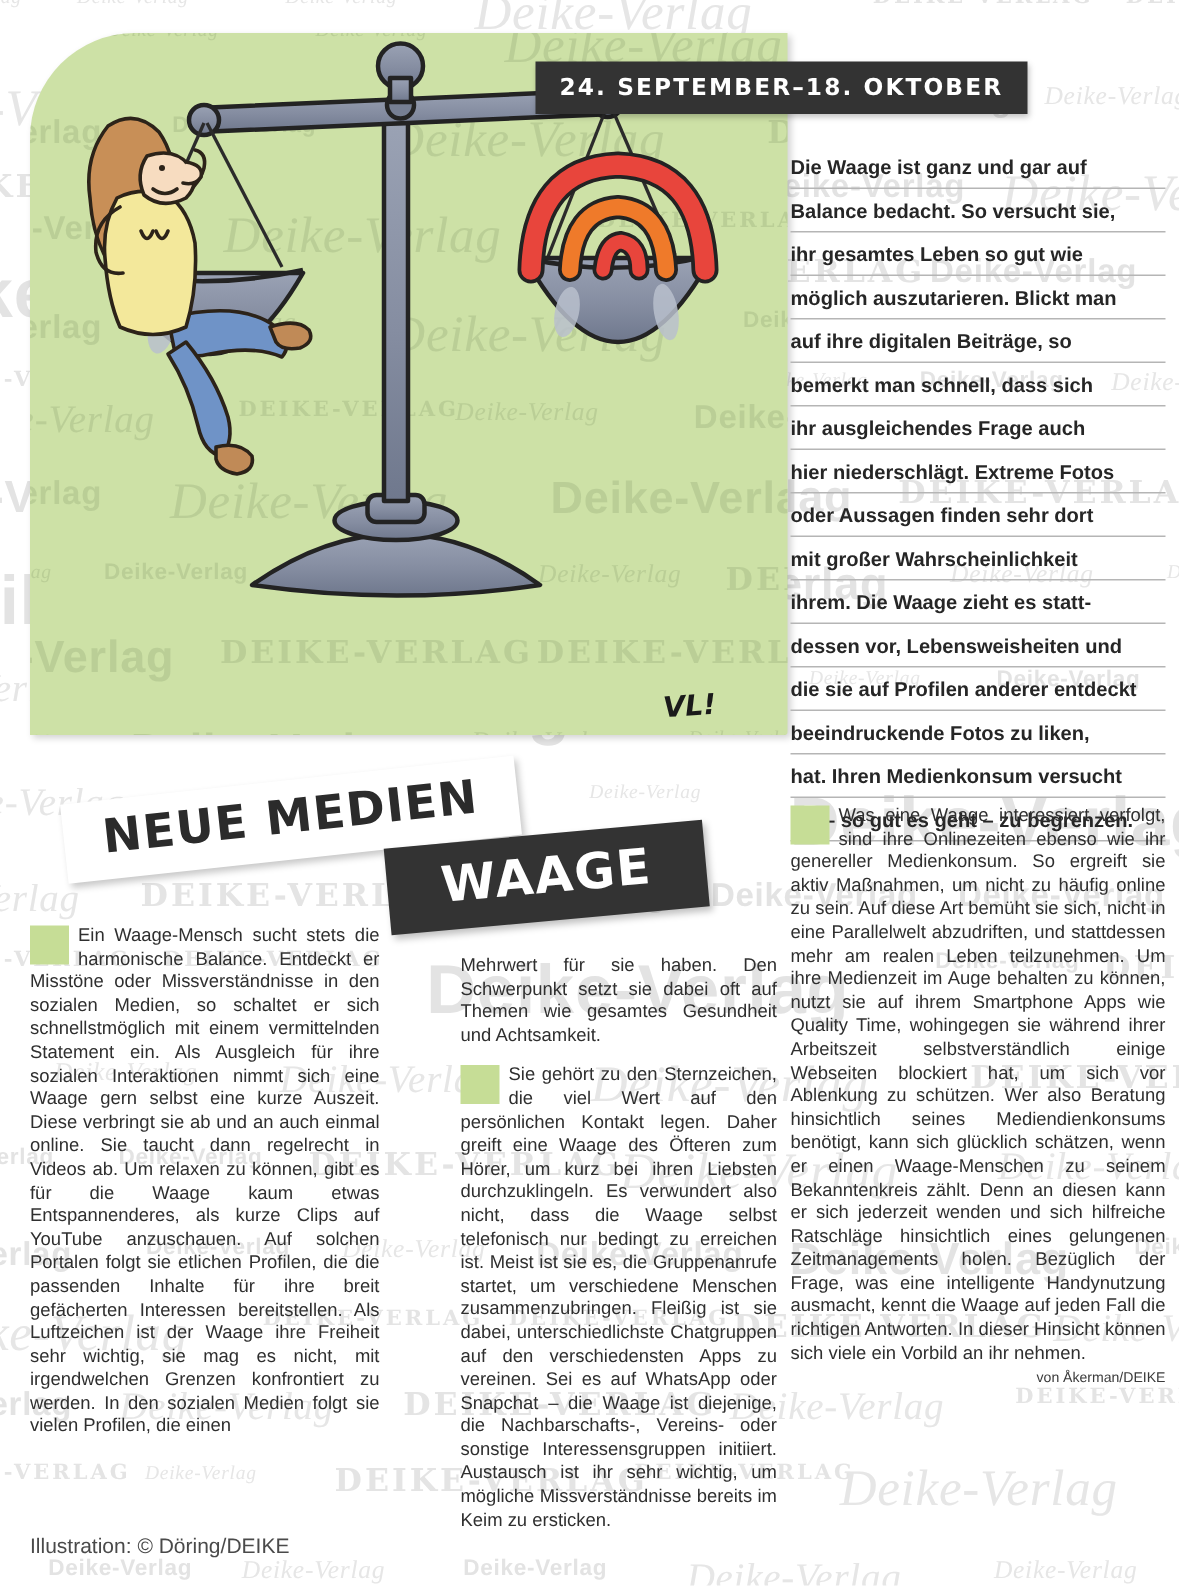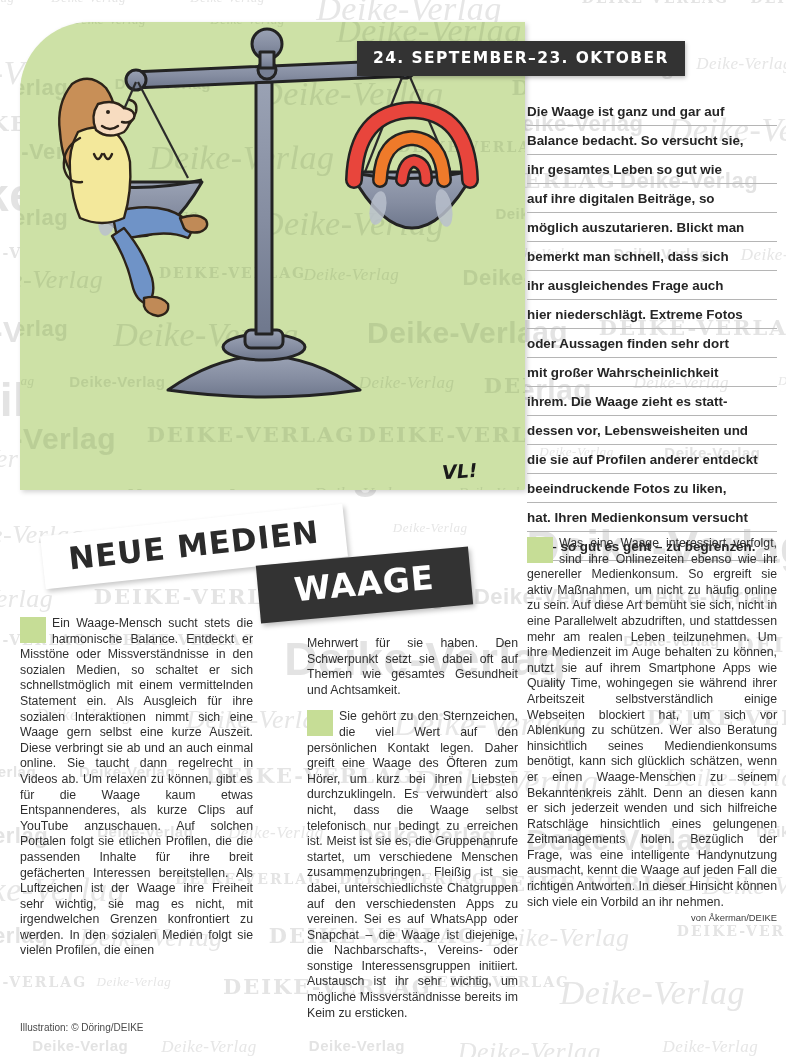--- a/index.html
+++ b/index.html
@@ -103,21 +103,21 @@
   .greenbox{
     float:left;width:26px;height:26px;background:#c6dd96;
     margin:1px 6px 0 0;shape-outside:margin-box;
   }
   .byline{
     text-align:right;font-size:9.4px;color:#3a3a3a;
     font-family:"Liberation Sans",sans-serif;margin-top:0px;
   }
   .credit{
     position:absolute;left:20px;top:1022px;z-index:4;
-    font-size:10px;color:#4a4a4a;
+    font-size:14px;color:#4a4a4a;
     font-family:"Liberation Sans",sans-serif;
   }
 </style>
 </head>
 <body>
 
 <div id="watermark">
     <div class="wm serif" style="left: -60px; top: -10px; font-size: 13px;">Deike-Verlag</div>
     <div class="wm serif" style="left: 51.3126px; top: -10px; font-size: 13px;">Deike-Verlag</div>
     <div class="wm serif" style="left: 190.268px; top: -10px; font-size: 13px;">Deike-Verlag</div>
@@ -323,31 +323,31 @@
         <path d="M360 158 Q362 118 392 116 Q422 118 424 158" stroke="#232323" stroke-width="16"></path>
         <path d="M360 158 Q362 118 392 116 Q422 118 424 158" stroke="#ef7a2a" stroke-width="11"></path>
         <path d="M382 158 Q384 140 394 139 Q406 141 406 158" stroke="#232323" stroke-width="14"></path>
         <path d="M382 158 Q384 140 394 139 Q406 141 406 158" stroke="#e8453c" stroke-width="9"></path>
       </g>
     </svg>
   </div>
   <div id="signature">VL!</div>
 </div>
 
-<div id="date-banner">24. SEPTEMBER–23. OKTOBER</div>
+<div id="date-banner">24. SEPTEMBER–18. OKTOBER</div>
 
 <div id="banner-neue">NEUE MEDIEN</div>
 <div id="banner-waage">WAAGE</div>
 
 <div id="lead">
     <div class="lead-line">Die Waage ist ganz und gar auf</div>
     <div class="lead-line">Balance bedacht. So versucht sie,</div>
     <div class="lead-line">ihr gesamtes Leben so gut wie</div>
+    <div class="lead-line">möglich auszutarieren. Blickt man</div>
     <div class="lead-line">auf ihre digitalen Beiträge, so</div>
-    <div class="lead-line">möglich auszutarieren. Blickt man</div>
     <div class="lead-line">bemerkt man schnell, dass sich</div>
     <div class="lead-line">ihr ausgleichendes Frage auch</div>
     <div class="lead-line">hier niederschlägt. Extreme Fotos</div>
     <div class="lead-line">oder Aussagen finden sehr dort</div>
     <div class="lead-line">mit großer Wahrscheinlichkeit</div>
     <div class="lead-line">ihrem. Die Waage zieht es statt-</div>
     <div class="lead-line">dessen vor, Lebensweisheiten und</div>
     <div class="lead-line">die sie auf Profilen anderer entdeckt</div>
     <div class="lead-line">beeindruckende Fotos zu liken,</div>
     <div class="lead-line">hat. Ihren Medienkonsum versucht</div>

